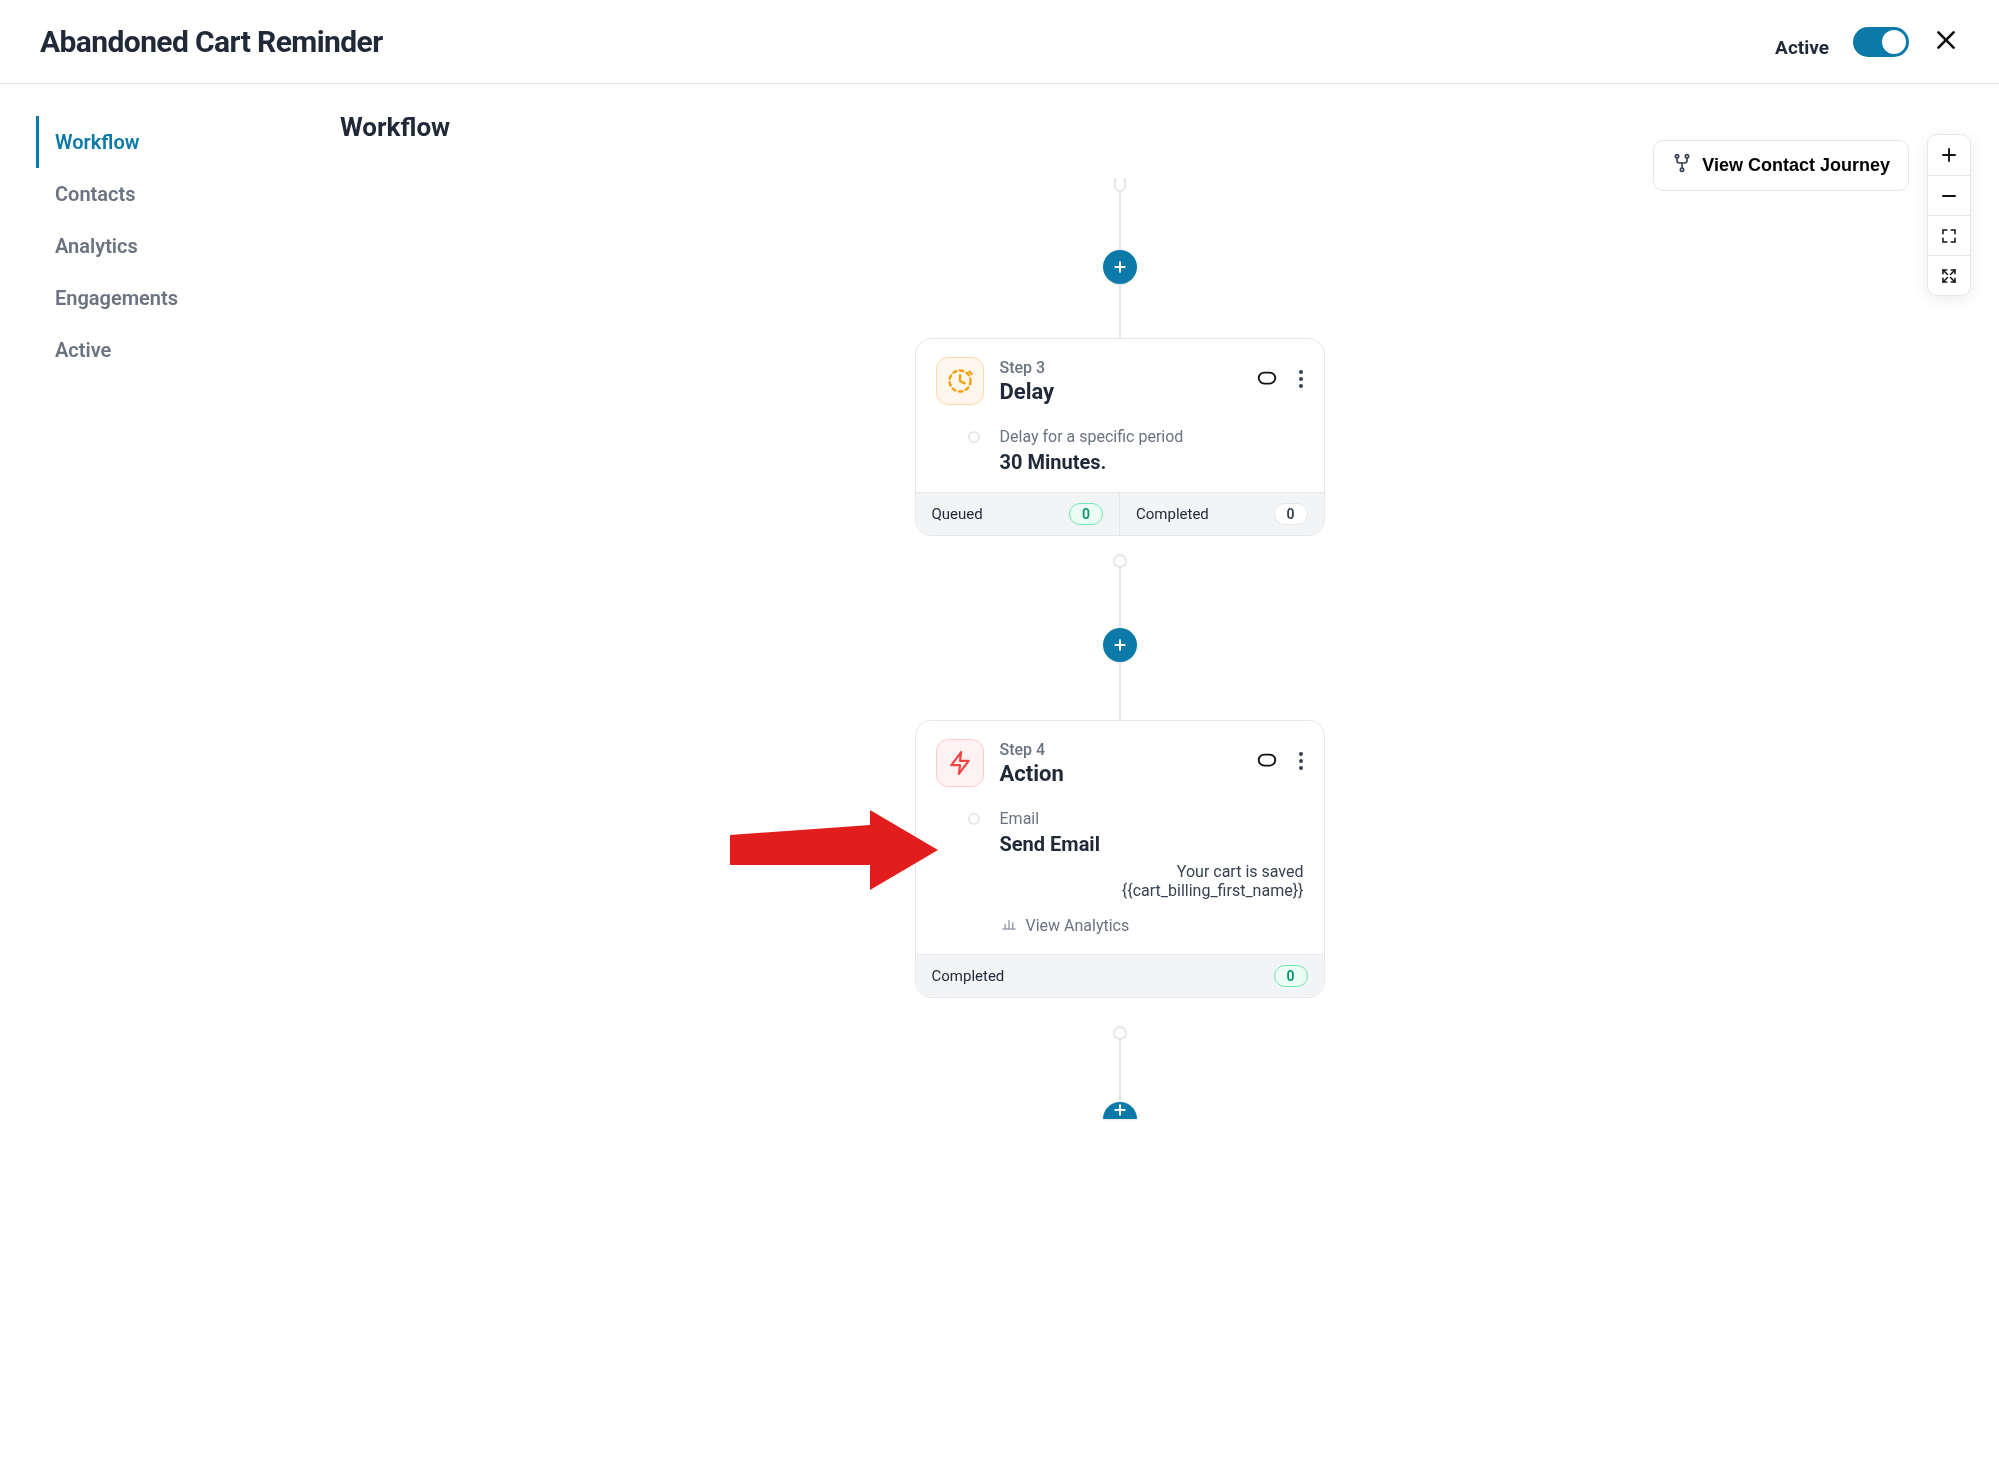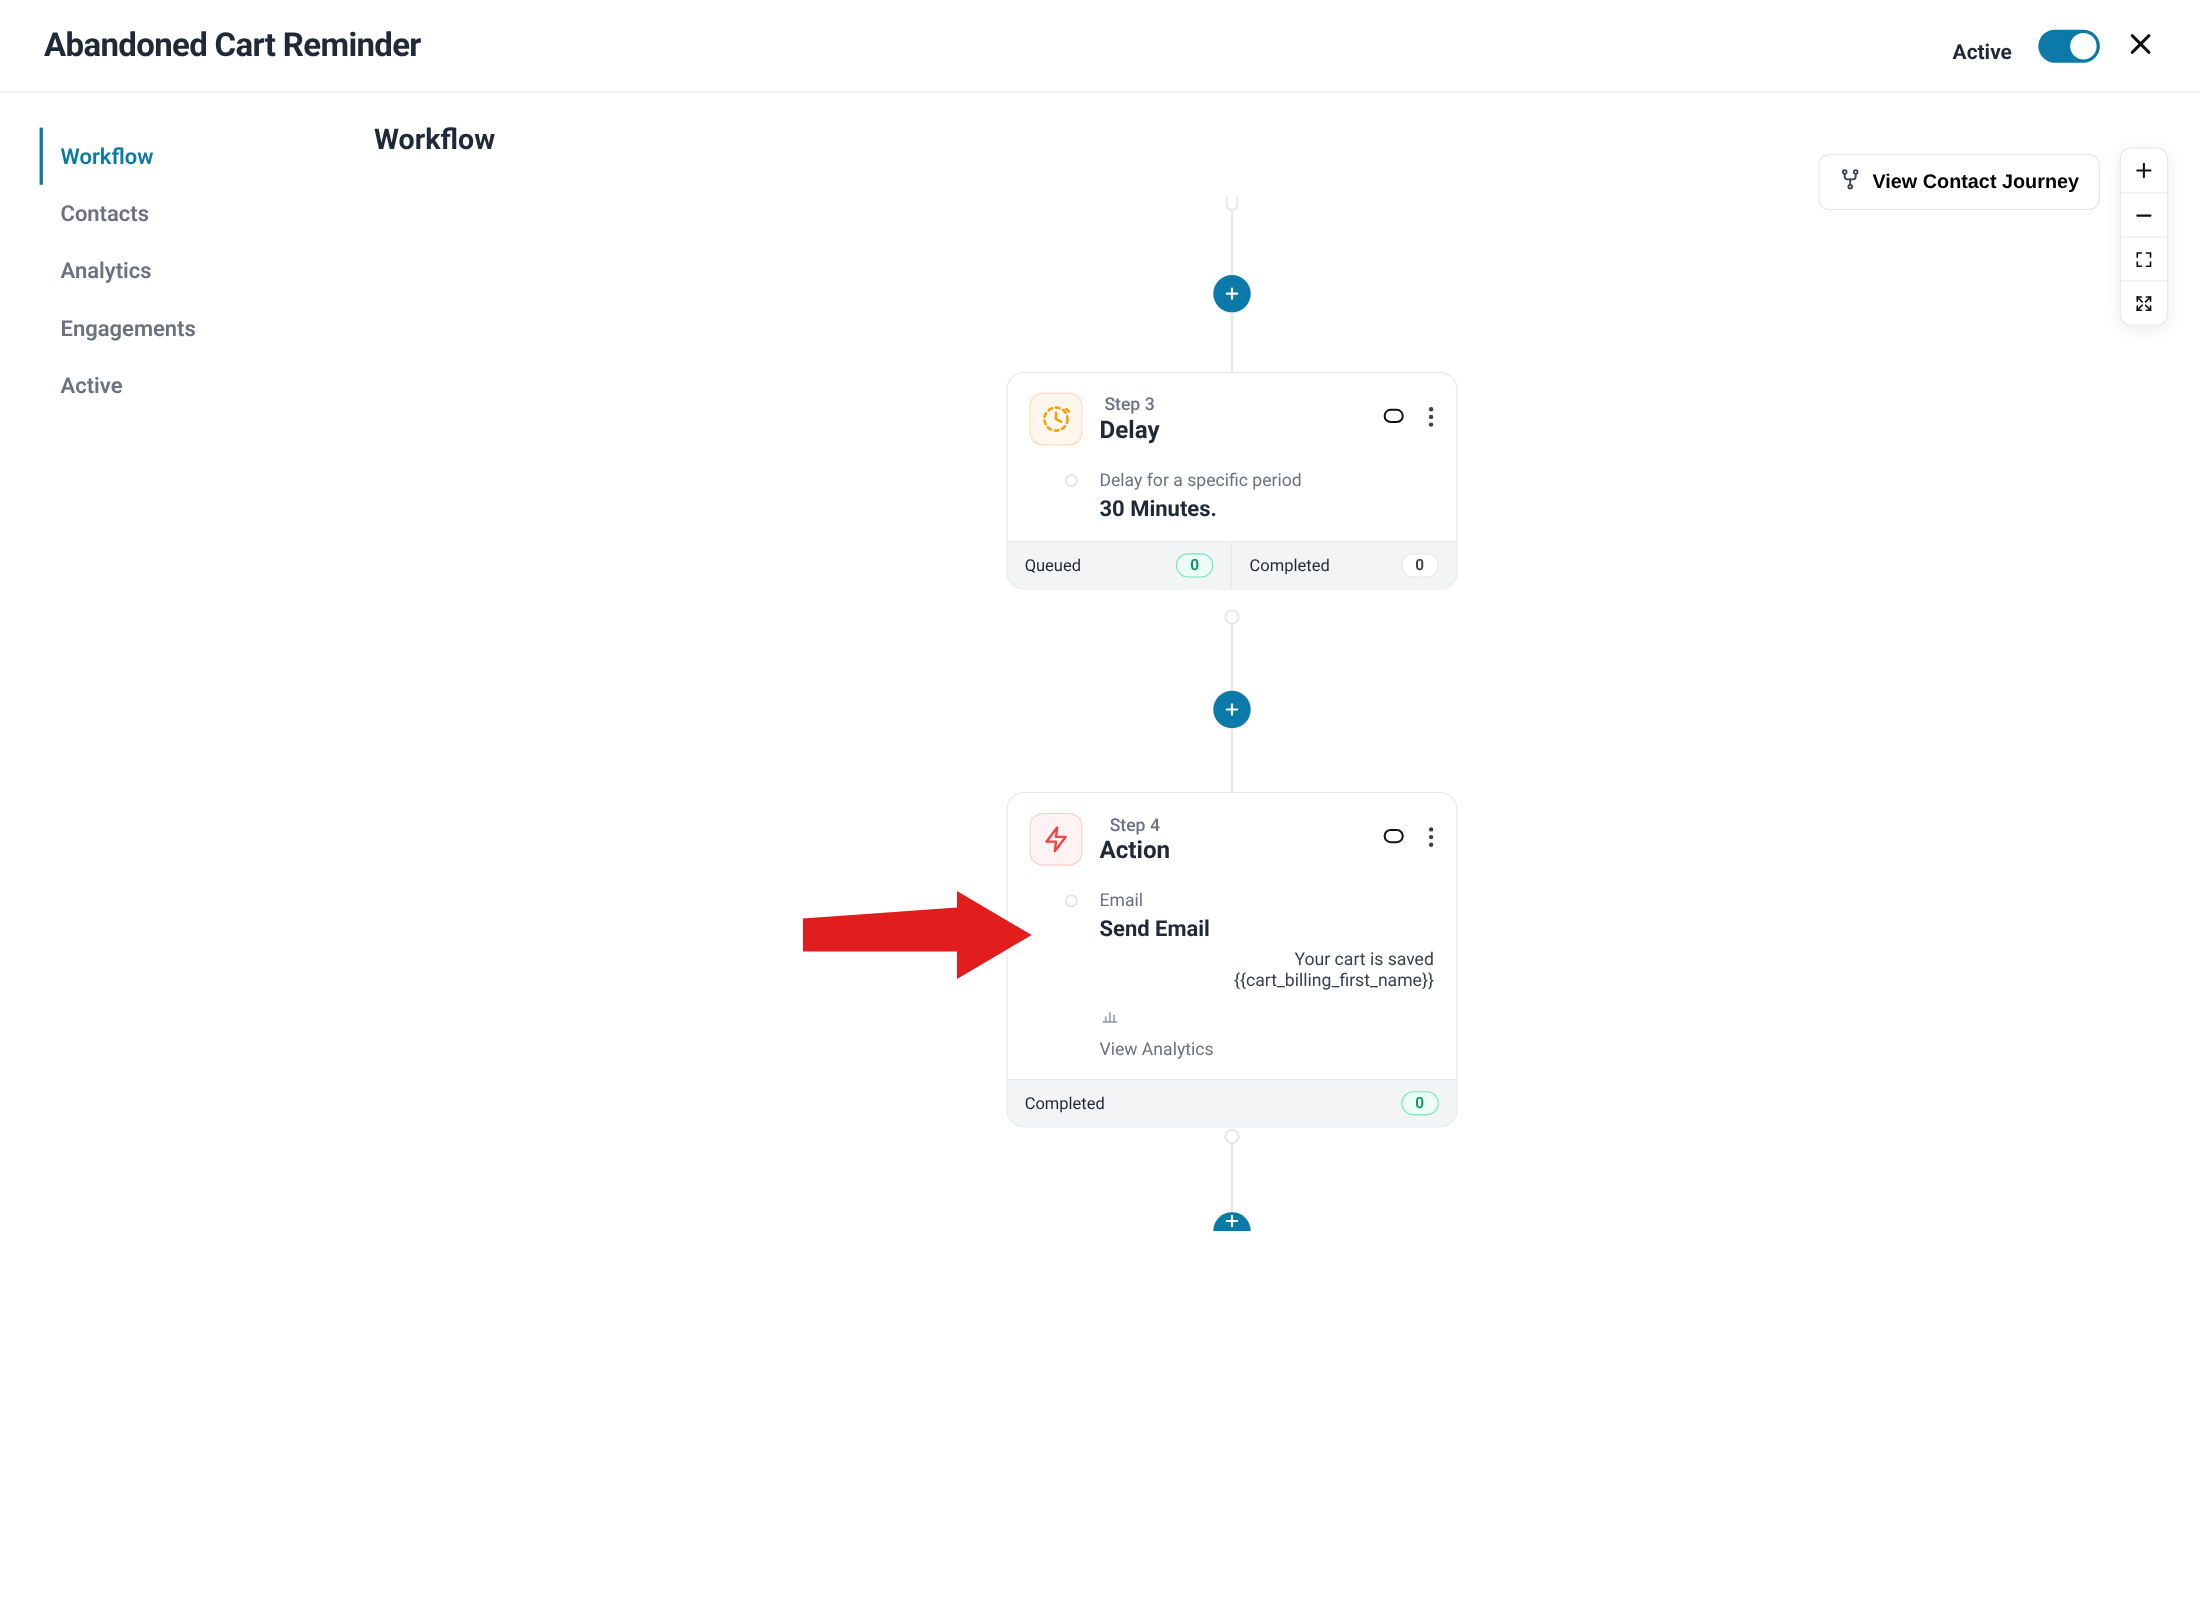--- a/index.html
+++ b/index.html
@@ -36,34 +36,34 @@
 
   
   .vline { position:absolute; left:50%; transform:translateX(-50%); width:2px; background: var(--border); }
 
   .plus-btn { position:absolute; left:50%; transform:translateX(-50%); width:34px; height:34px; border-radius:50%; background: var(--primary); color:#fff; display:flex; align-items:center; justify-content:center; cursor:pointer; box-shadow:0 1px 2px rgba(0,0,0,0.1); }
   .plus-btn.half { border-top-left-radius:17px; border-top-right-radius:17px; border-bottom-left-radius:0; border-bottom-right-radius:0; height:17px; align-items:flex-start; overflow:hidden; }
 
   .start-dot { position:absolute; left:50%; transform:translateX(-50%); width:12px; height:14px; border-radius:0 0 6px 6px; border:2px solid var(--border); border-top:none; background:#fff; }
 
   .card { position:absolute; left:50%; transform:translateX(-50%); width:410px; border:1px solid var(--border); border-radius:16px; background:#fff; overflow:hidden; }
-  .card-head { display:flex; align-items:center; gap:16px; padding:18px 20px 10px 20px;text-align:center; }
+  .card-head { display:flex; align-items:center; gap:16px; padding:18px 20px 10px 20px; }
   .icon-box { width:48px; height:48px; border-radius:12px; display:flex; align-items:center; justify-content:center; flex-shrink:0; }
   .icon-box.orange { background:#fff7ed; border:1px solid #fed7aa; }
   .icon-box.red    { background:#fef2f2; border:1px solid #fecaca; }
   .step-label { font-size:16px; color: var(--muted); font-weight:500; }
   .step-title { font-size:22px; font-weight:700; margin-top:2px; }
   .card-head-actions { margin-left:auto; display:flex; align-items:center; gap:20px; }
   .card-body { padding:0 20px 18px 64px; font-size:16px; position:relative; }
   .body-row { position:relative; padding-left:20px; margin-top:12px; }
   .body-dot { position:absolute; left:-12px; top:4px; width:12px; height:12px; border:2px solid var(--border); border-radius:50%; background:#fff; }
   .body-label { color: var(--muted); }
   .body-value { font-size:20px; font-weight:700; margin-top:4px; }
   .body-sub { font-size:16px; color:#374151; margin-top:6px;text-align:right; }
-  .view-analytics { display:flex; align-items:flex-start; gap:8px; color: var(--muted); margin-top:14px; cursor:pointer;flex-direction:column; }
+  .view-analytics { display:flex; align-items:center; gap:8px; color: var(--muted); margin-top:14px; cursor:pointer; }
   .card-footer { display:flex; background: var(--card-footer-bg); border-top:1px solid var(--border); font-size:15px; }
   .footer-cell { flex:1; display:flex; align-items:center; justify-content:space-between; padding:10px 16px; gap:12px; }
   .footer-cell + .footer-cell { border-left:1px solid var(--border); }
   .badge { display:inline-flex; align-items:center; justify-content:center; min-width:34px; height:22px; padding:0 10px; border-radius:999px; font-size:14px; font-weight:600; }
   .badge.green { background: var(--badge-green-bg); border:1px solid var(--badge-green-border); color: var(--badge-green-text); }
   .badge.plain { background:#fff; border:1px solid var(--border); color:#374151; }
 
   .connector-dot { position:absolute; left:50%; transform:translateX(-50%); width:14px; height:14px; border:2px solid var(--border); border-radius:50%; background:#fff; }
 
   

